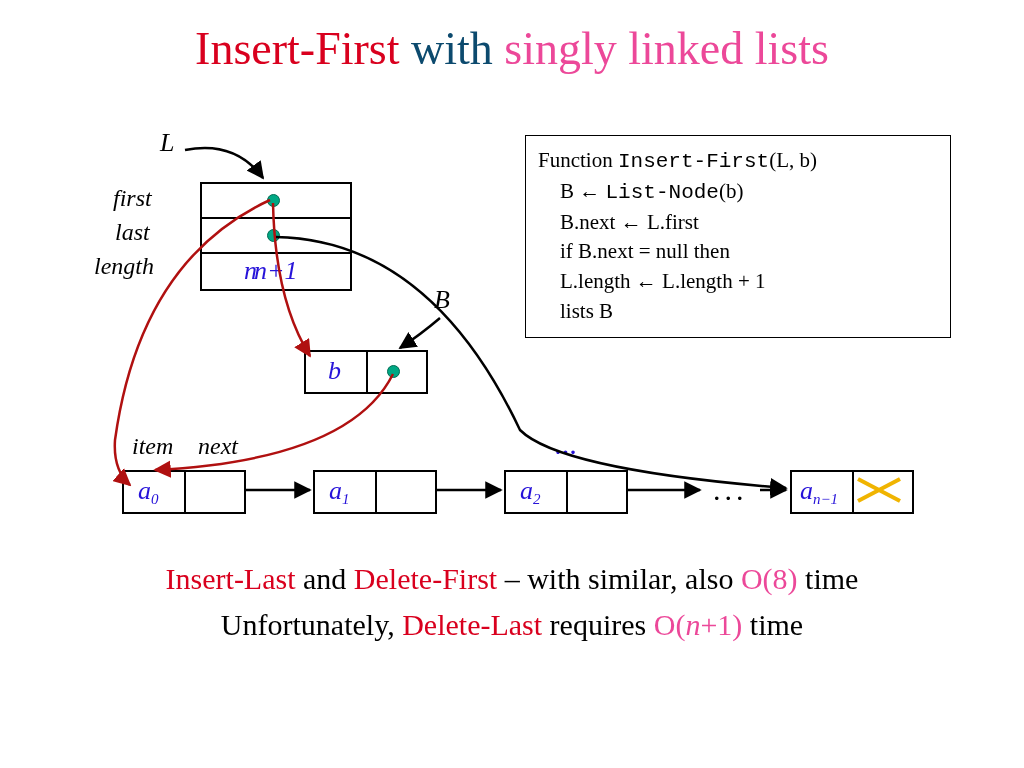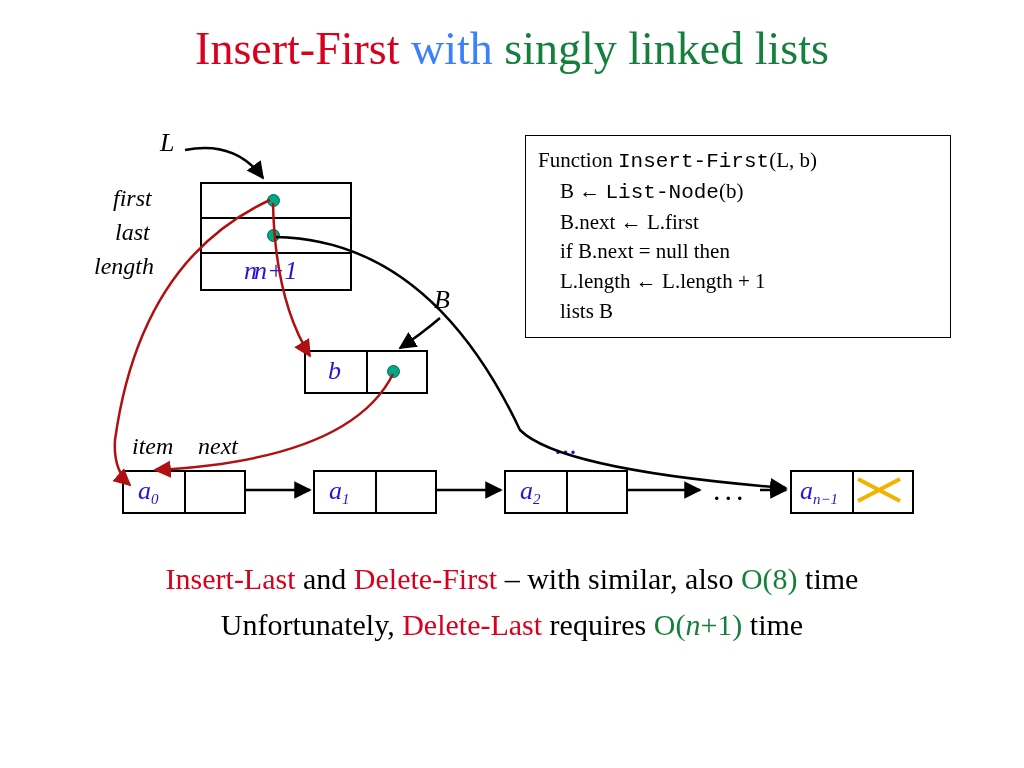--- a/index.html
+++ b/index.html
@@ -1,20 +1,20 @@
 <!DOCTYPE html>
 <html><head>
 <meta charset="utf-8">
 <style>
   html,body{margin:0;padding:0;width:1024px;height:768px;background:#fff;font-family:"Times New Roman",serif;overflow:hidden}
   .stage{position:relative;width:1024px;height:768px}
   .title{position:absolute;top:22px;left:0;right:0;text-align:center;font-size:46px}
   .red{color:#d9001e}
-  .blue{color:#15803d}
-  .black{color:#3b82f6}
+  .blue{color:#ec4899}
+  .black{color:#0c4a6e}
   .codebox{position:absolute;left:525px;top:135px;width:400px;border:1.8px solid #000;padding:10px 12px 10px 12px;font-family:"Times New Roman",serif;font-size:21px;line-height:1.42;color:#000}
   .codebox .kw{font-weight:normal}
   .codebox .mono{font-family:"Courier New",monospace}
   .codebox .it{}
   .codebox .indent{padding-left:22px;display:block}
   .codebox .indent2{padding-left:42px;display:block}
   .lbl{position:absolute;font-style:italic;font-size:26px;color:#000}
   .lblsm{position:absolute;font-style:italic;font-size:24px;color:#000}
   .box{position:absolute;border:2.5px solid #000;background:#fff}
   .celltext{font-style:italic;color:#2713d9;font-size:26px}

